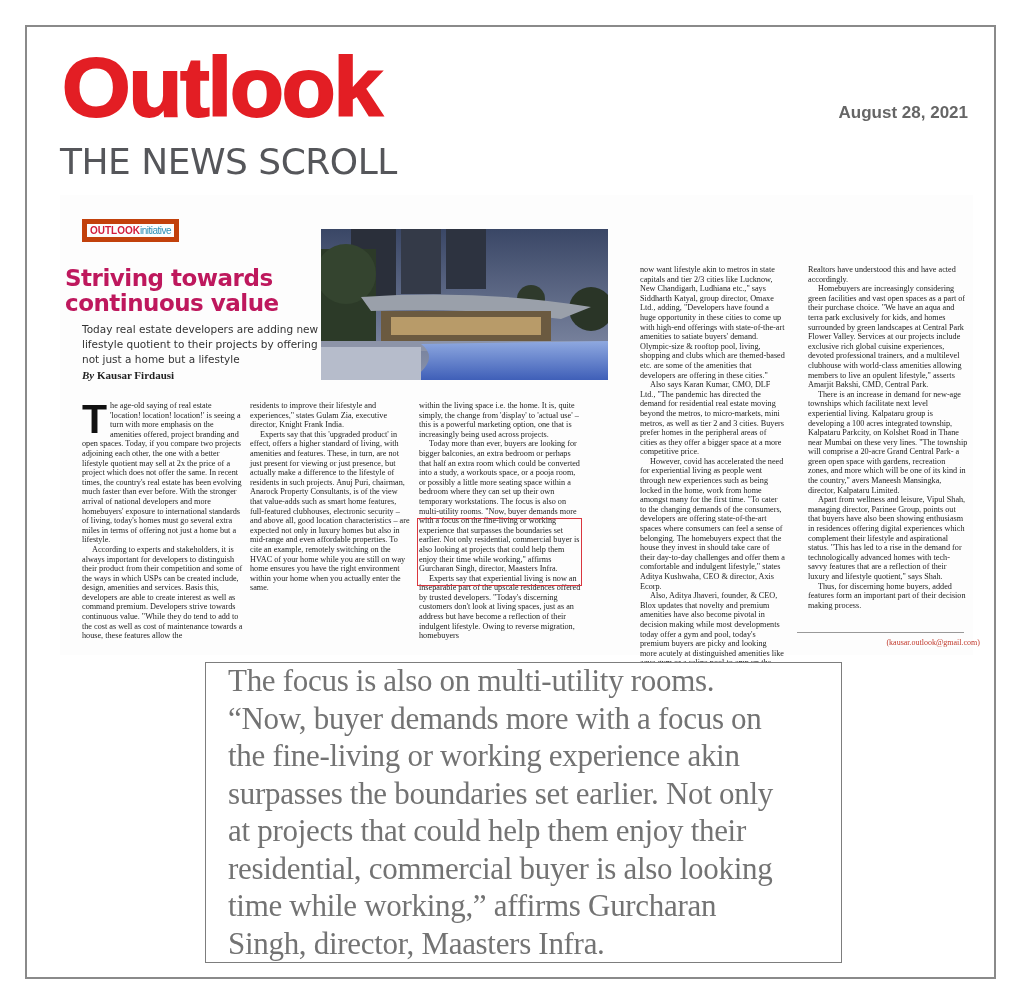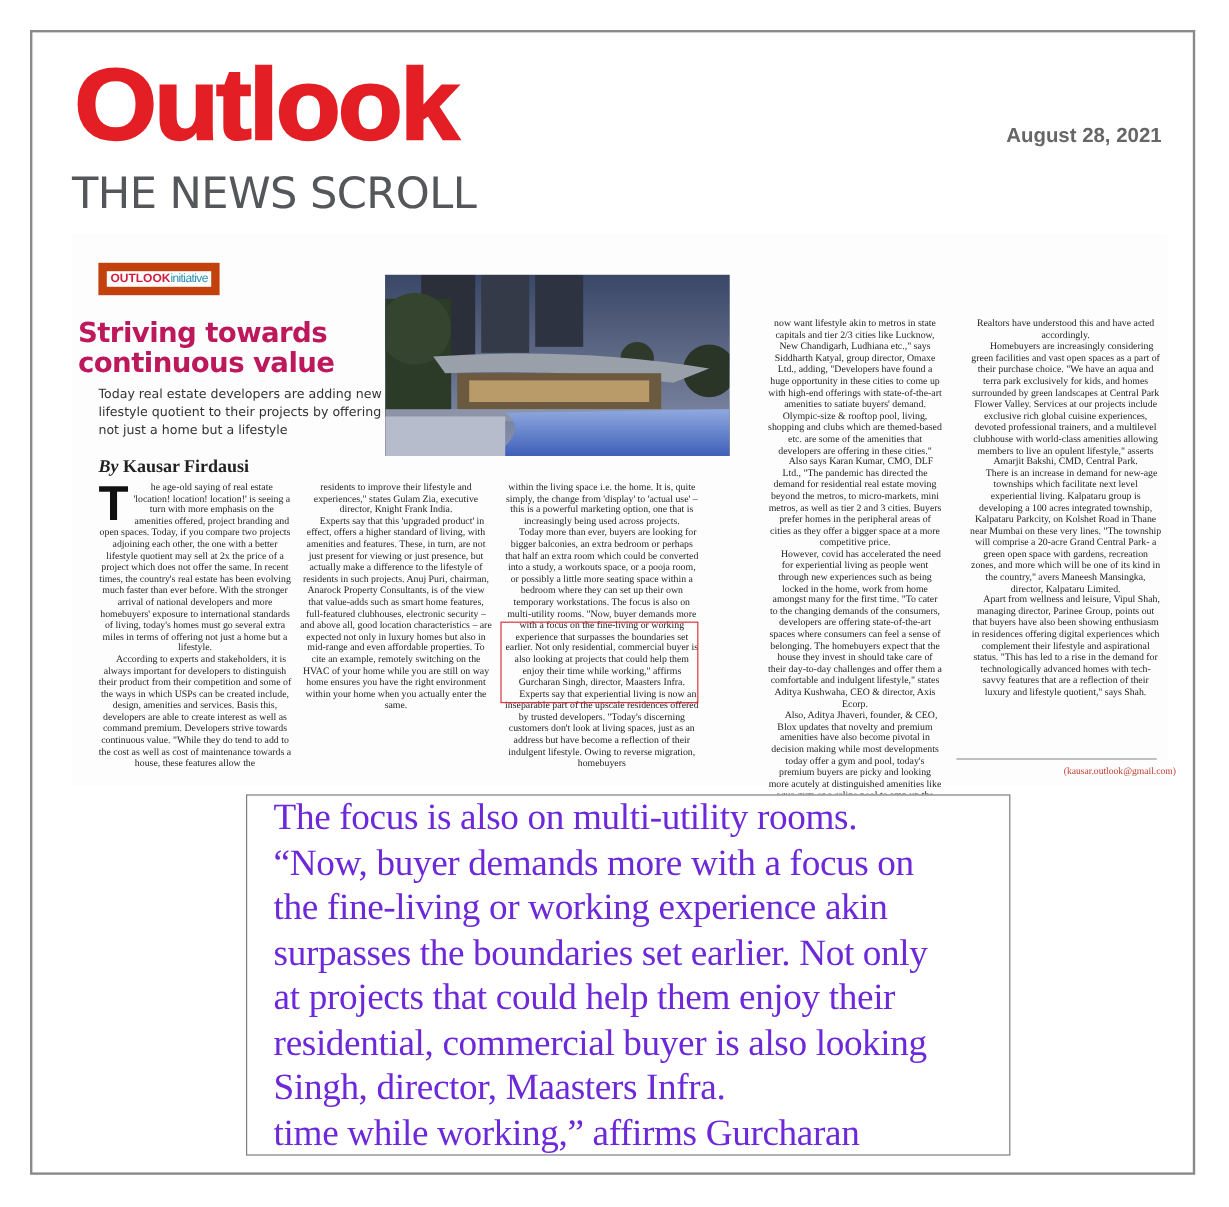--- a/index.html
+++ b/index.html
@@ -2,37 +2,37 @@
 <html><head>
 <meta charset="utf-8">
 <style>
   html, body { margin: 0; padding: 0; background: #ffffff; }
   body { width: 1024px; height: 1006px; position: relative; overflow: hidden; font-family: "Liberation Serif", serif; }
   .frame { position: absolute; left: 25px; top: 25px; width: 971px; height: 954px; border: 2px solid #8a8a8a; box-sizing: border-box; background: #fff; }
   .logo { position: absolute; left: 62px; top: 45px; font-family: "Liberation Sans", sans-serif; font-weight: 900; font-size: 84px; line-height: 84px; color: #e31e24; letter-spacing: -2px; transform: scaleX(1.05); transform-origin: left top; -webkit-text-stroke: 2px #e31e24; }
   .scroll-title { position: absolute; left: 60px; top: 140px; font-family: "DejaVu Sans", sans-serif; font-size: 36px; line-height: 44px; color: #55565a; letter-spacing: -0.5px; }
   .date { position: absolute; right: 56px; top: 58px; font-family: "Liberation Sans", sans-serif; font-weight: bold; font-size: 17px; color: #666; margin-top: 45px; }
   .clip { position: absolute; left: 60px; top: 195px; width: 913px; height: 460px; background: #fdfdfd; }
-  .badge { position: absolute; left: 82px; top: 219px; border: 7px solid #c2410c; padding: 0 3px; height: 13px; line-height: 13px; font-family: "Liberation Sans", sans-serif; font-size: 10px; white-space: nowrap; }
+  .badge { position: absolute; left: 82px; top: 219px; border: 5px solid #c2410c; padding: 0 3px; height: 13px; line-height: 13px; font-family: "Liberation Sans", sans-serif; font-size: 10px; white-space: nowrap; }
   .badge .b1 { color: #d21c3c; font-weight: 900; }
   .badge .b2 { color: #2b8fb6; font-size: 10px; letter-spacing: -0.5px; }
   .headline { position: absolute; left: 65px; top: 266px; width: 240px; font-family: "DejaVu Sans", sans-serif; font-weight: bold; font-size: 23px; line-height: 25px; color: #be185d; letter-spacing: -0.5px; }
   .deck { position: absolute; left: 82px; top: 322px; width: 240px; font-family: "DejaVu Sans", sans-serif; font-size: 10.5px; line-height: 15px; color: #333; }
-  .byline { position: absolute; left: 82px; top: 369px; font-size: 15px; font-weight: bold; color: #222; margin-top: 12px; }
+  .byline { position: absolute; left: 82px; top: 369px; font-size: 11px; font-weight: bold; color: #222; }
   .byline .by { font-style: italic; }
   .photo { position: absolute; left: 321px; top: 229px; width: 287px; height: 151px; overflow: hidden; background: linear-gradient(180deg, #2b3550 0%, #47577a 50%, #7a86a4 62%, #2c3142 100%); }
-  .col { position: absolute; font-size: 8.2px; line-height: 9.6px; color: #222; text-align: center; }
+  .col { position: absolute; font-size: 8.2px; line-height: 9.6px; color: #222; text-align: left; }
   .col p { margin: 0; text-indent: 10px; }
   .col p.noindent { text-indent: 0; }
   .dropcap { float: left; font-size: 41px; line-height: 34px; font-weight: bold; margin: 1px 3px 0 0; font-family: "Liberation Sans", sans-serif; color: #111; }
   .highlight { position: absolute; left: 417px; top: 518px; width: 163px; height: 66px; border: 1px solid #d9363e; }
   .rule { position: absolute; left: 797px; top: 632px; width: 167px; height: 1px; background: #999; }
   .email { position: absolute; right: 44px; top: 638px; font-size: 8px; color: #c0392b; }
   .zoombox { position: absolute; left: 205px; top: 662px; width: 637px; height: 301px; border: 1px solid #7d7d7d; box-sizing: border-box; background: #fff; }
-  .zoomtext { position: absolute; left: 228px; top: 662px; width: 620px; font-size: 31px; line-height: 37.5px; color: #6d28d9; white-space: nowrap; overflow: hidden; letter-spacing: -0.3px; }
+  .zoomtext { position: absolute; left: 228px; top: 662px; width: 620px; font-size: 31px; line-height: 37.5px; color: #737373; white-space: nowrap; overflow: hidden; letter-spacing: -0.3px; }
   .zoomtext div { height: 37.5px; }
 </style>
 </head>
 <body>
 
 <div class="frame"></div>
 
 <div class="logo">Outlook</div>
 <div class="scroll-title">THE NEWS SCROLL</div>
 <div class="date">August 28, 2021</div>
@@ -103,28 +103,29 @@
   <p>Also says Karan Kumar, CMO, DLF Ltd., "The pandemic has directed the demand for residential real estate moving beyond the metros, to micro-markets, mini metros, as well as tier 2 and 3 cities. Buyers prefer homes in the peripheral areas of cities as they offer a bigger space at a more competitive price.</p>
   <p>However, covid has accelerated the need for experiential living as people went through new experiences such as being locked in the home, work from home amongst many for the first time. "To cater to the changing demands of the consumers, developers are offering state-of-the-art spaces where consumers can feel a sense of belonging. The homebuyers expect that the house they invest in should take care of their day-to-day challenges and offer them a comfortable and indulgent lifestyle," states Aditya Kushwaha, CEO &amp; director, Axis Ecorp.</p>
   <p>Also, Aditya Jhaveri, founder, &amp; CEO, Blox updates that novelty and premium amenities have also become pivotal in decision making while most developments today offer a gym and pool, today's premium buyers are picky and looking more acutely at distinguished amenities like aqua gym or a saline pool to amp up the status quo.</p>
 </div>
 
 <div class="col" style="left:808px; top:265px; width:160px;">
   <p class="noindent">Realtors have understood this and have acted accordingly.</p>
   <p>Homebuyers are increasingly considering green facilities and vast open spaces as a part of their purchase choice. "We have an aqua and terra park exclusively for kids, and homes surrounded by green landscapes at Central Park Flower Valley. Services at our projects include exclusive rich global cuisine experiences, devoted professional trainers, and a multilevel clubhouse with world-class amenities allowing members to live an opulent lifestyle," asserts Amarjit Bakshi, CMD, Central Park.</p>
   <p>There is an increase in demand for new-age townships which facilitate next level experiential living. Kalpataru group is developing a 100 acres integrated township, Kalpataru Parkcity, on Kolshet Road in Thane near Mumbai on these very lines. "The township will comprise a 20-acre Grand Central Park- a green open space with gardens, recreation zones, and more which will be one of its kind in the country," avers Maneesh Mansingka, director, Kalpataru Limited.</p>
   <p>Apart from wellness and leisure, Vipul Shah, managing director, Parinee Group, points out that buyers have also been showing enthusiasm in residences offering digital experiences which complement their lifestyle and aspirational status. "This has led to a rise in the demand for technologically advanced homes with tech-savvy features that are a reflection of their luxury and lifestyle quotient," says Shah.</p>
+  <p>Thus, for discerning home buyers, added features form an important part of their decision making process.</p>
 </div>
 
 <div class="rule"></div>
 <div class="email">(kausar.outlook@gmail.com)</div>
 
 <div class="zoombox"></div>
 <div class="zoomtext">
   <div>The focus is also on multi-utility rooms.</div>
   <div>“Now, buyer demands more with a focus on</div>
   <div>the fine-living or working experience akin</div>
   <div>surpasses the boundaries set earlier. Not only</div>
   <div>at projects that could help them enjoy their</div>
   <div>residential, commercial buyer is also looking</div>
+  <div>time while working,” affirms Gurcharan</div>
   <div>Singh, director, Maasters Infra.</div>
-  <div>time while working,” affirms Gurcharan</div>
 </div>
 
 </body></html>

